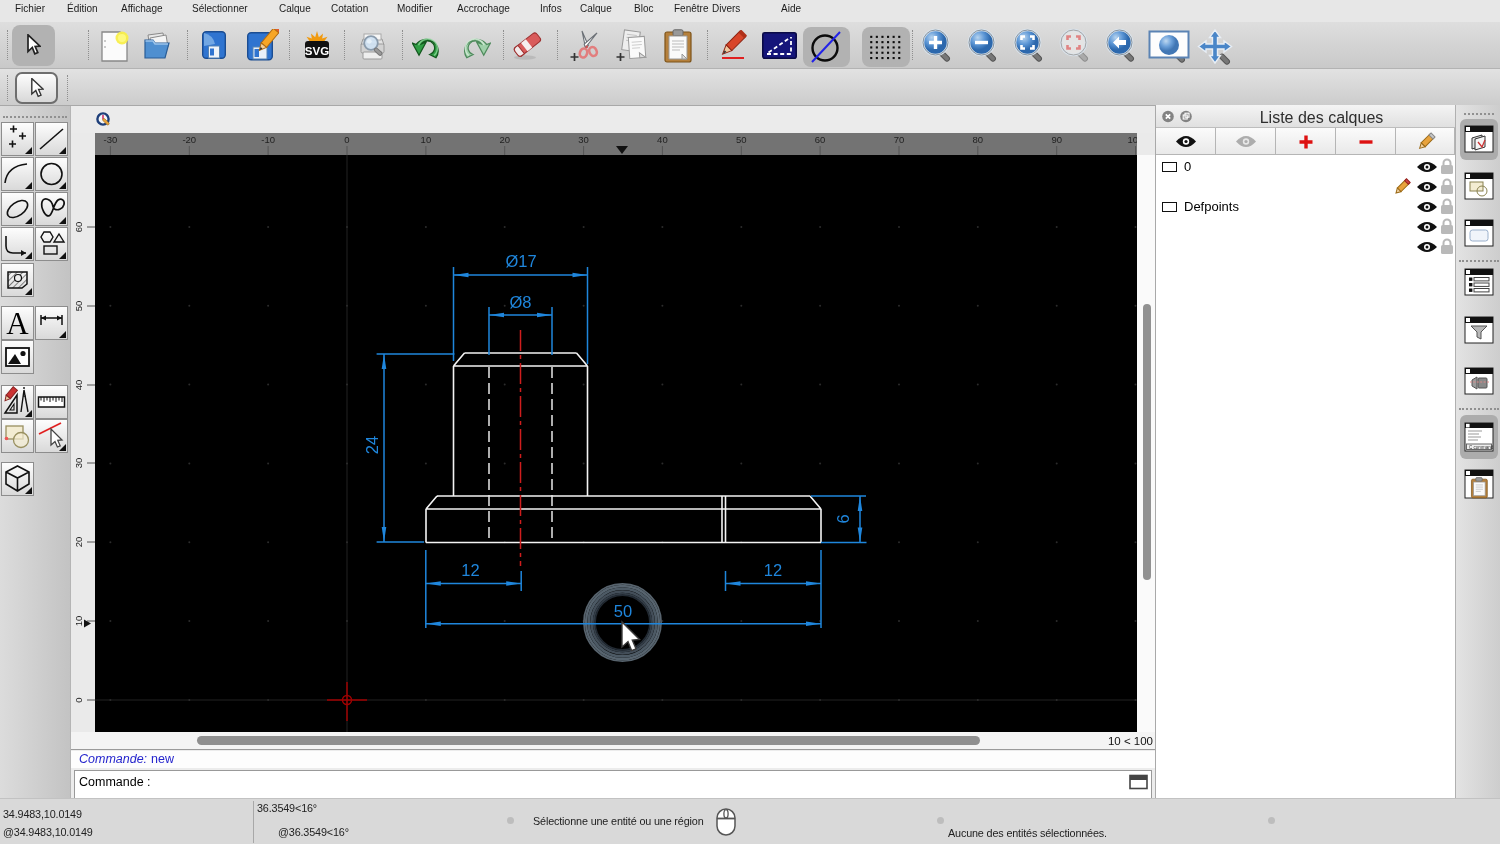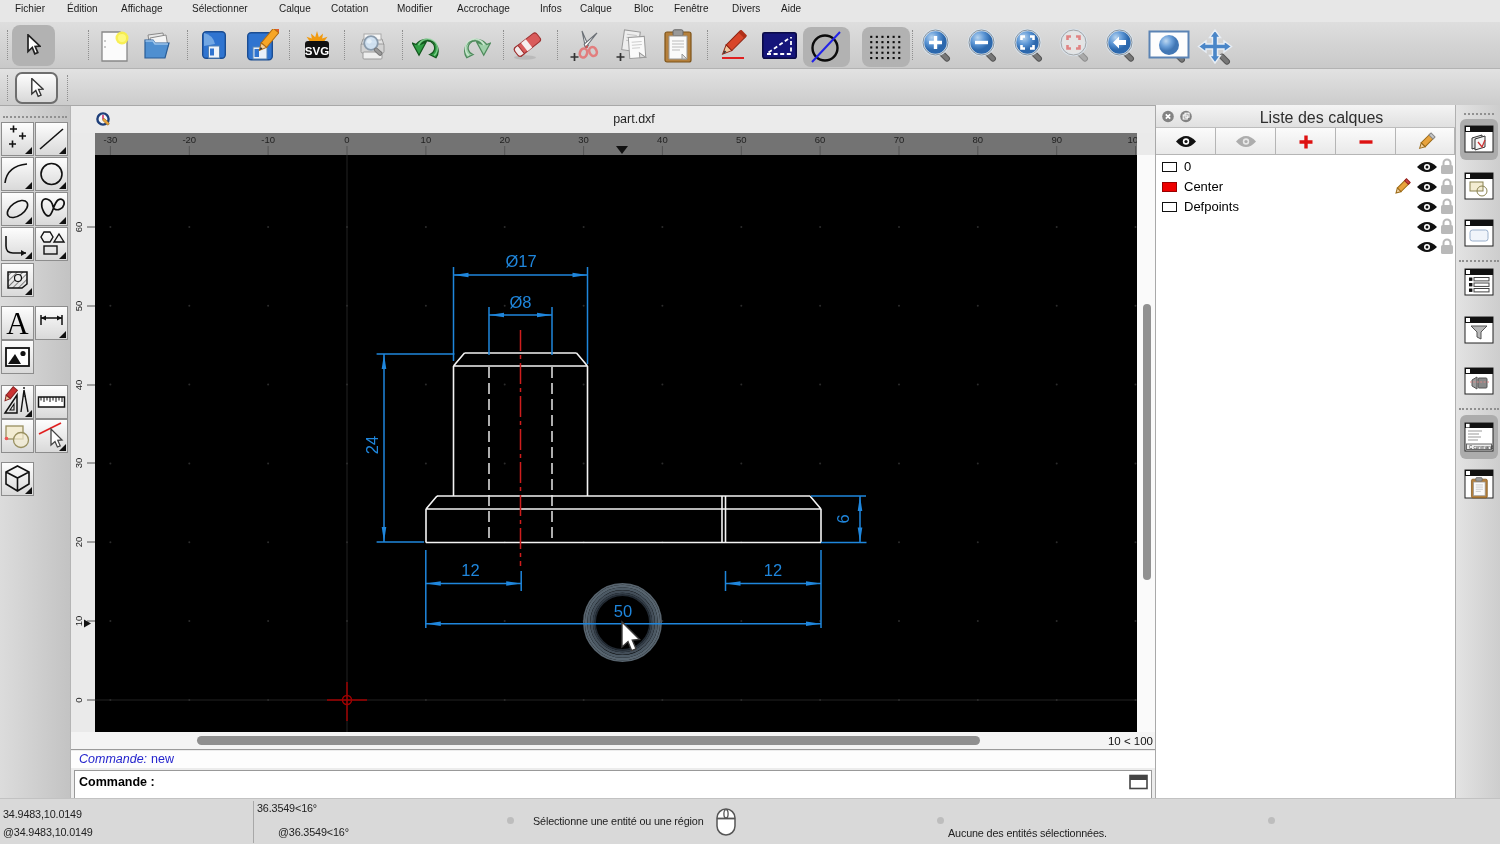--- a/index.html
+++ b/index.html
@@ -42,21 +42,21 @@
   
   #vscroll { left:1137px; top:155px; width:18px; height:577px; background:#fafafa; }
   #vthumb { left:6px; top:149px; width:8px; height:276px; background:#919191; border-radius:4px; }
   #hscroll { left:71px; top:732px; width:1084px; height:17px; background:#f4f4f4; }
   #hthumb { left:126px; top:4px; width:783px; height:9px; background:#8f8f8f; border-radius:4.5px; }
   #hscrtext { right:2px; top:3px; font-size:11.5px; color:#111; }
 
   
   #cmd { left:71px; top:749px; width:1084px; height:49px; background:#ececec; border-top:1px solid #9a9a9a; }
   #cmdhist { left:0; top:1px; width:1084px; height:17px; background:#fdfdfd; font-size:12.5px; }
-  #cmdinput { left:3px; top:20px; width:1078px; height:35px; background:#fff; border:1px solid #999;font-weight:bold; }
+  #cmdinput { left:3px; top:20px; width:1078px; height:35px; background:#fff; border:1px solid #999; }
 
   
   #status { left:0; top:798px; width:1500px; height:46px; background:#d9d9d9; border-top:1px solid #c2c2c2; }
   #status div { position:absolute; font-size:10.8px; color:#222; white-space:pre; letter-spacing:-0.15px; }
 
   
   #lpanel { left:1155px; top:105px; width:300px; height:693px; background:#fff; border-left:1px solid #a9a9a9; }
   #ltitle { left:0; top:0; width:299px; height:23px; background:linear-gradient(#f4f4f4,#e0e0e0);
     border-bottom:1px solid #bdbdbd; }
   .lbtn { position:absolute; top:23px; height:27px; background:linear-gradient(#fbfbfb,#e9e9e9);
@@ -77,21 +77,21 @@
     <span style="left:121px">Affichage</span>
     <span style="left:192px">Sélectionner</span>
     <span style="left:279px">Calque</span>
     <span style="left:331px">Cotation</span>
     <span style="left:397px">Modifier</span>
     <span style="left:457px">Accrochage</span>
     <span style="left:540px">Infos</span>
     <span style="left:580px">Calque</span>
     <span style="left:634px">Bloc</span>
     <span style="left:674px">Fenêtre</span>
-    <span style="left:732px">Divers</span>
+    <span style="left:712px">Divers</span>
     <span style="left:781px">Aide</span>
   </div>
   <div id="toolbar1" class="abs">
     <div class="tsep" style="left:7px;top:8px;height:30px;"></div>
     <div class="selbg" style="left:12px;top:3px;width:43px;height:41px;background:#b2b2b2;border-radius:8px;"></div>
     <svg class="ticon" style="left:26px;top:12px" width="15" height="23" viewBox="0 0 15 23">
       <path d="M2,0.8 L2,17.5 L6.3,13.5 L8.8,19.9 L11.8,18.6 L9.2,12.5 L14,12.2 Z" fill="#fff" stroke="#222" stroke-width="1.7"></path>
     </svg>
     <div class="tsep" style="left:88px;top:8px;height:30px;"></div>
     <svg class="ticon" style="left:100px;top:9px" width="30" height="31" viewBox="0 0 30 31">
@@ -423,21 +423,20 @@
           <path d="M15.5,3 L27,9 L27,21 L15.5,28 L4,21 L4,9 Z M4,9 L15.5,15 L27,9 M15.5,15 L15.5,28" fill="none" stroke="#111" stroke-width="1.6"></path>
         </svg>
     </div>
   </div>
   <div id="tabbar" class="abs">
     <svg style="position:absolute;left:25px;top:6px" width="15" height="15" viewBox="0 0 15 15">
       <circle cx="7" cy="7" r="5.6" fill="#f4f6f8" stroke="#1e3f7a" stroke-width="2.4"></circle>
       <path d="M7,3 L7,7.4" stroke="#d1356a" stroke-width="1.6" fill="none"></path>
       <rect x="7" y="6.4" width="8" height="2.6" rx="1.3" transform="rotate(45 8 7.4)" fill="#e8a33d" stroke="#9a6a18" stroke-width=".6"></rect>
     </svg>
-    <span style="position:absolute;left:21px;top:6px;width:1084px;text-align:center;font-size:12.5px;color:#1f1f1f;">part.dxf</span>
   </div>
   <div id="hruler" class="abs">
     <svg width="1042" height="22" viewBox="0 0 1042 22">
       <g font-size="9.5" fill="#222" text-anchor="middle" font-family="Liberation Sans">
         <text x="15.4" y="10">-30</text>
           <text x="94.3" y="10">-20</text>
           <text x="173.1" y="10">-10</text>
         <text x="252" y="10">0</text>
           <text x="330.9" y="10">10</text>
           <text x="409.7" y="10">20</text>
@@ -728,24 +727,20 @@
             <rect x="7.2" y="1" width="5.6" height="13" fill="#e8a33d" stroke="#9a6a18"></rect>
             <path d="M7.2,14 h5.6 L10,19 Z" fill="#f0d0a0" stroke="#9a6a18"></path>
             <rect x="7.2" y="0" width="5.6" height="3" fill="#c8c8c8" stroke="#888"></rect>
           </g>
       </svg>
     </div>
     <div class="lrow" style="top:52px;">
         <span class="swatch" style="background:#fff;border:1.4px solid #111;"></span>
         <span style="position:absolute;left:28px;top:2px;">0</span>
       </div>
-    <div class="lrow" style="top:72px;">
-        <span class="swatch" style="background:#ee0000;border:1.4px solid #900;"></span>
-        <span style="position:absolute;left:28px;top:2px;">Center</span>
-      </div>
     <div class="lrow" style="top:92px;">
         <span class="swatch" style="background:#fff;border:1.4px solid #111;"></span>
         <span style="position:absolute;left:28px;top:2px;">Defpoints</span>
       </div>
     <svg style="position:absolute;left:258px;top:52px" width="41" height="102" viewBox="0 0 41 102">
       <defs>
         <g id="eye">
             <path d="M0,6 Q10,-4 20,6 Q10,16 0,6 Z" fill="#111"></path>
             <circle cx="10" cy="6" r="3" fill="#fff"></circle>
             <circle cx="10" cy="6" r="1.5" fill="#111"></circle>

